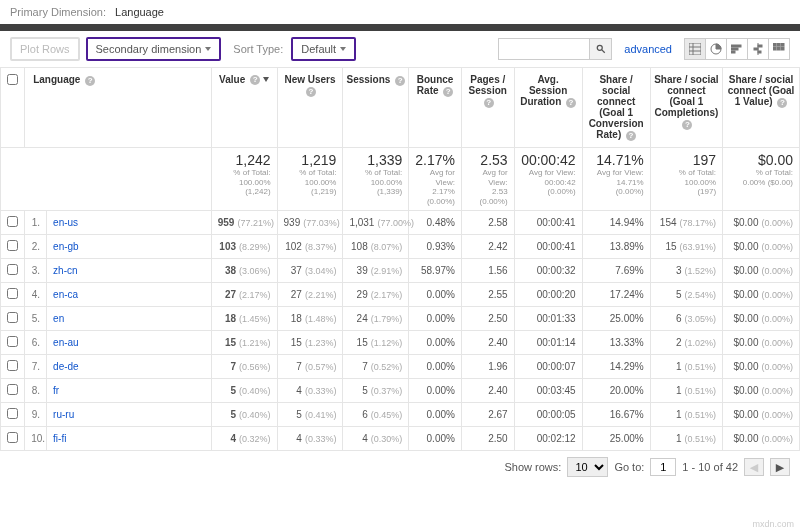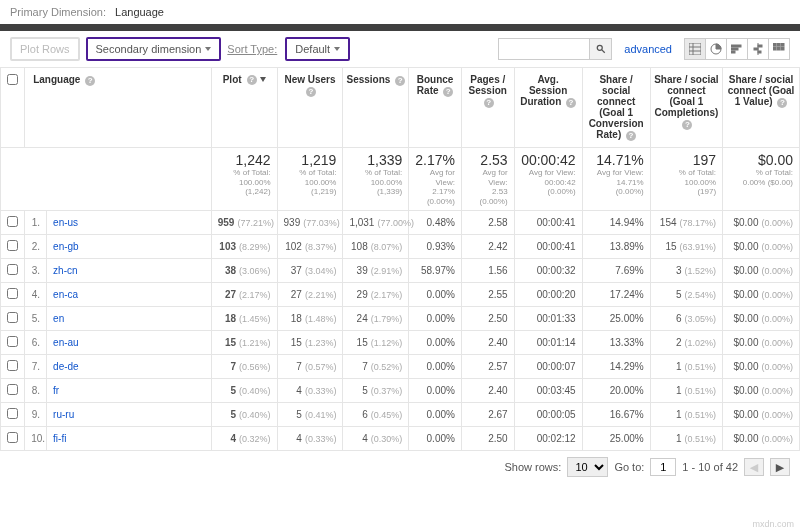--- a/index.html
+++ b/index.html
@@ -4,21 +4,21 @@
 <style>
   * { box-sizing: border-box; margin: 0; padding: 0; }
   body { font-family: Arial, Helvetica, sans-serif; font-size: 11px; color: #333; background: #fff; width: 800px; }
   .topbar { padding: 6px 10px; border-bottom: 7px solid #404040; font-size: 11px; }
   .topbar .pd-label { color: #888; }
   .topbar .pd-value { color: #333; margin-left: 6px; }
   .controls { display: flex; align-items: center; padding: 6px 10px; gap: 6px; }
   .btn { border: 2px solid #4c1d95; background: #fff; color: #555; padding: 4px 8px; border-radius: 2px; font-size: 11px; cursor: pointer; display: inline-flex; align-items: center; gap: 4px; }
   .btn.disabled { color: #bbb; border-color: #ddd; cursor: default; }
   .btn .caret { width:0;height:0;border-left:3px solid transparent;border-right:3px solid transparent;border-top:4px solid #777; }
-  .label-text { color: #888; font-size: 11px; margin: 0 2px 0 0; text-decoration: underline; }
+  .label-text { color: #888; font-size: 11px; margin: 0 2px 0 6px; }
   .spacer { flex: 1; }
   .search-wrap { display: flex; border: 1px solid #ccc; }
   .search-input { width: 90px; border: none; padding: 4px; font-size: 11px; outline: none; }
   .search-btn { width: 22px; border: none; border-left: 1px solid #ccc; background: #f1f1f1; display: flex; align-items: center; justify-content: center; cursor: pointer; }
   .search-btn svg { width: 10px; height: 10px; fill: #555; }
   .link { color: #1155cc; cursor: pointer; }
   .viewbtns { display: flex; }
   .viewbtns .vb { width: 22px; height: 22px; border: 1px solid #ccc; margin-left: -1px; background: #fff; display:flex;align-items:center;justify-content:center;cursor:pointer; }
   .viewbtns .vb.first { margin-left:0; }
   .viewbtns .vb.active { background: #e9e9e9; }
@@ -146,21 +146,21 @@
       <col class="col-dur">
     <col class="col-goal1">
       <col class="col-goal2">
       <col class="col-goal3">
   </colgroup>
   <thead>
     <tr class="cols">
       <th><input type="checkbox" style=""></th>
       <th class="lang" colspan="2"><span>Language</span> <span class="help">?</span></th>
       <th><span class="sort">
-            <span>Plot</span> 
+            <span>Value</span> 
             <span class="help">?</span>
             <span class="arrow-down"></span>
           </span></th>
       <th><span>New Users</span> <span class="help">?</span></th>
       <th><span>Sessions</span> <span class="help">?</span></th>
       <th><span>Bounce Rate</span> <span class="help">?</span></th>
       <th><span>Pages / Session</span> <span class="help">?</span></th>
       <th><span>Avg. Session Duration</span> <span class="help">?</span></th>
       <th><span>Share / social connect (Goal 1 Conversion Rate)</span> <span class="help">?</span></th>
       <th><span>Share / social connect (Goal 1 Completions)</span> <span class="help">?</span></th>
@@ -308,21 +308,21 @@
         <td>$0.00<span class="pct">(0.00%)</span></td>
       </tr>
       <tr>
         <td class="cb"><input type="checkbox" style=""></td>
         <td class="idx">7.</td>
         <td class="lang"><a>de-de</a></td>
         <td><b>7</b><span class="pct">(0.56%)</span></td>
         <td>7<span class="pct">(0.57%)</span></td>
         <td>7<span class="pct">(0.52%)</span></td>
         <td>0.00%</td>
-        <td>2.57</td>
+        <td>1.96</td>
         <td>00:00:07</td>
         <td>14.29%</td>
         <td>1<span class="pct">(0.51%)</span></td>
         <td>$0.00<span class="pct">(0.00%)</span></td>
       </tr>
       <tr>
         <td class="cb"><input type="checkbox" style=""></td>
         <td class="idx">8.</td>
         <td class="lang"><a>fr</a></td>
         <td><b>5</b><span class="pct">(0.40%)</span></td>

